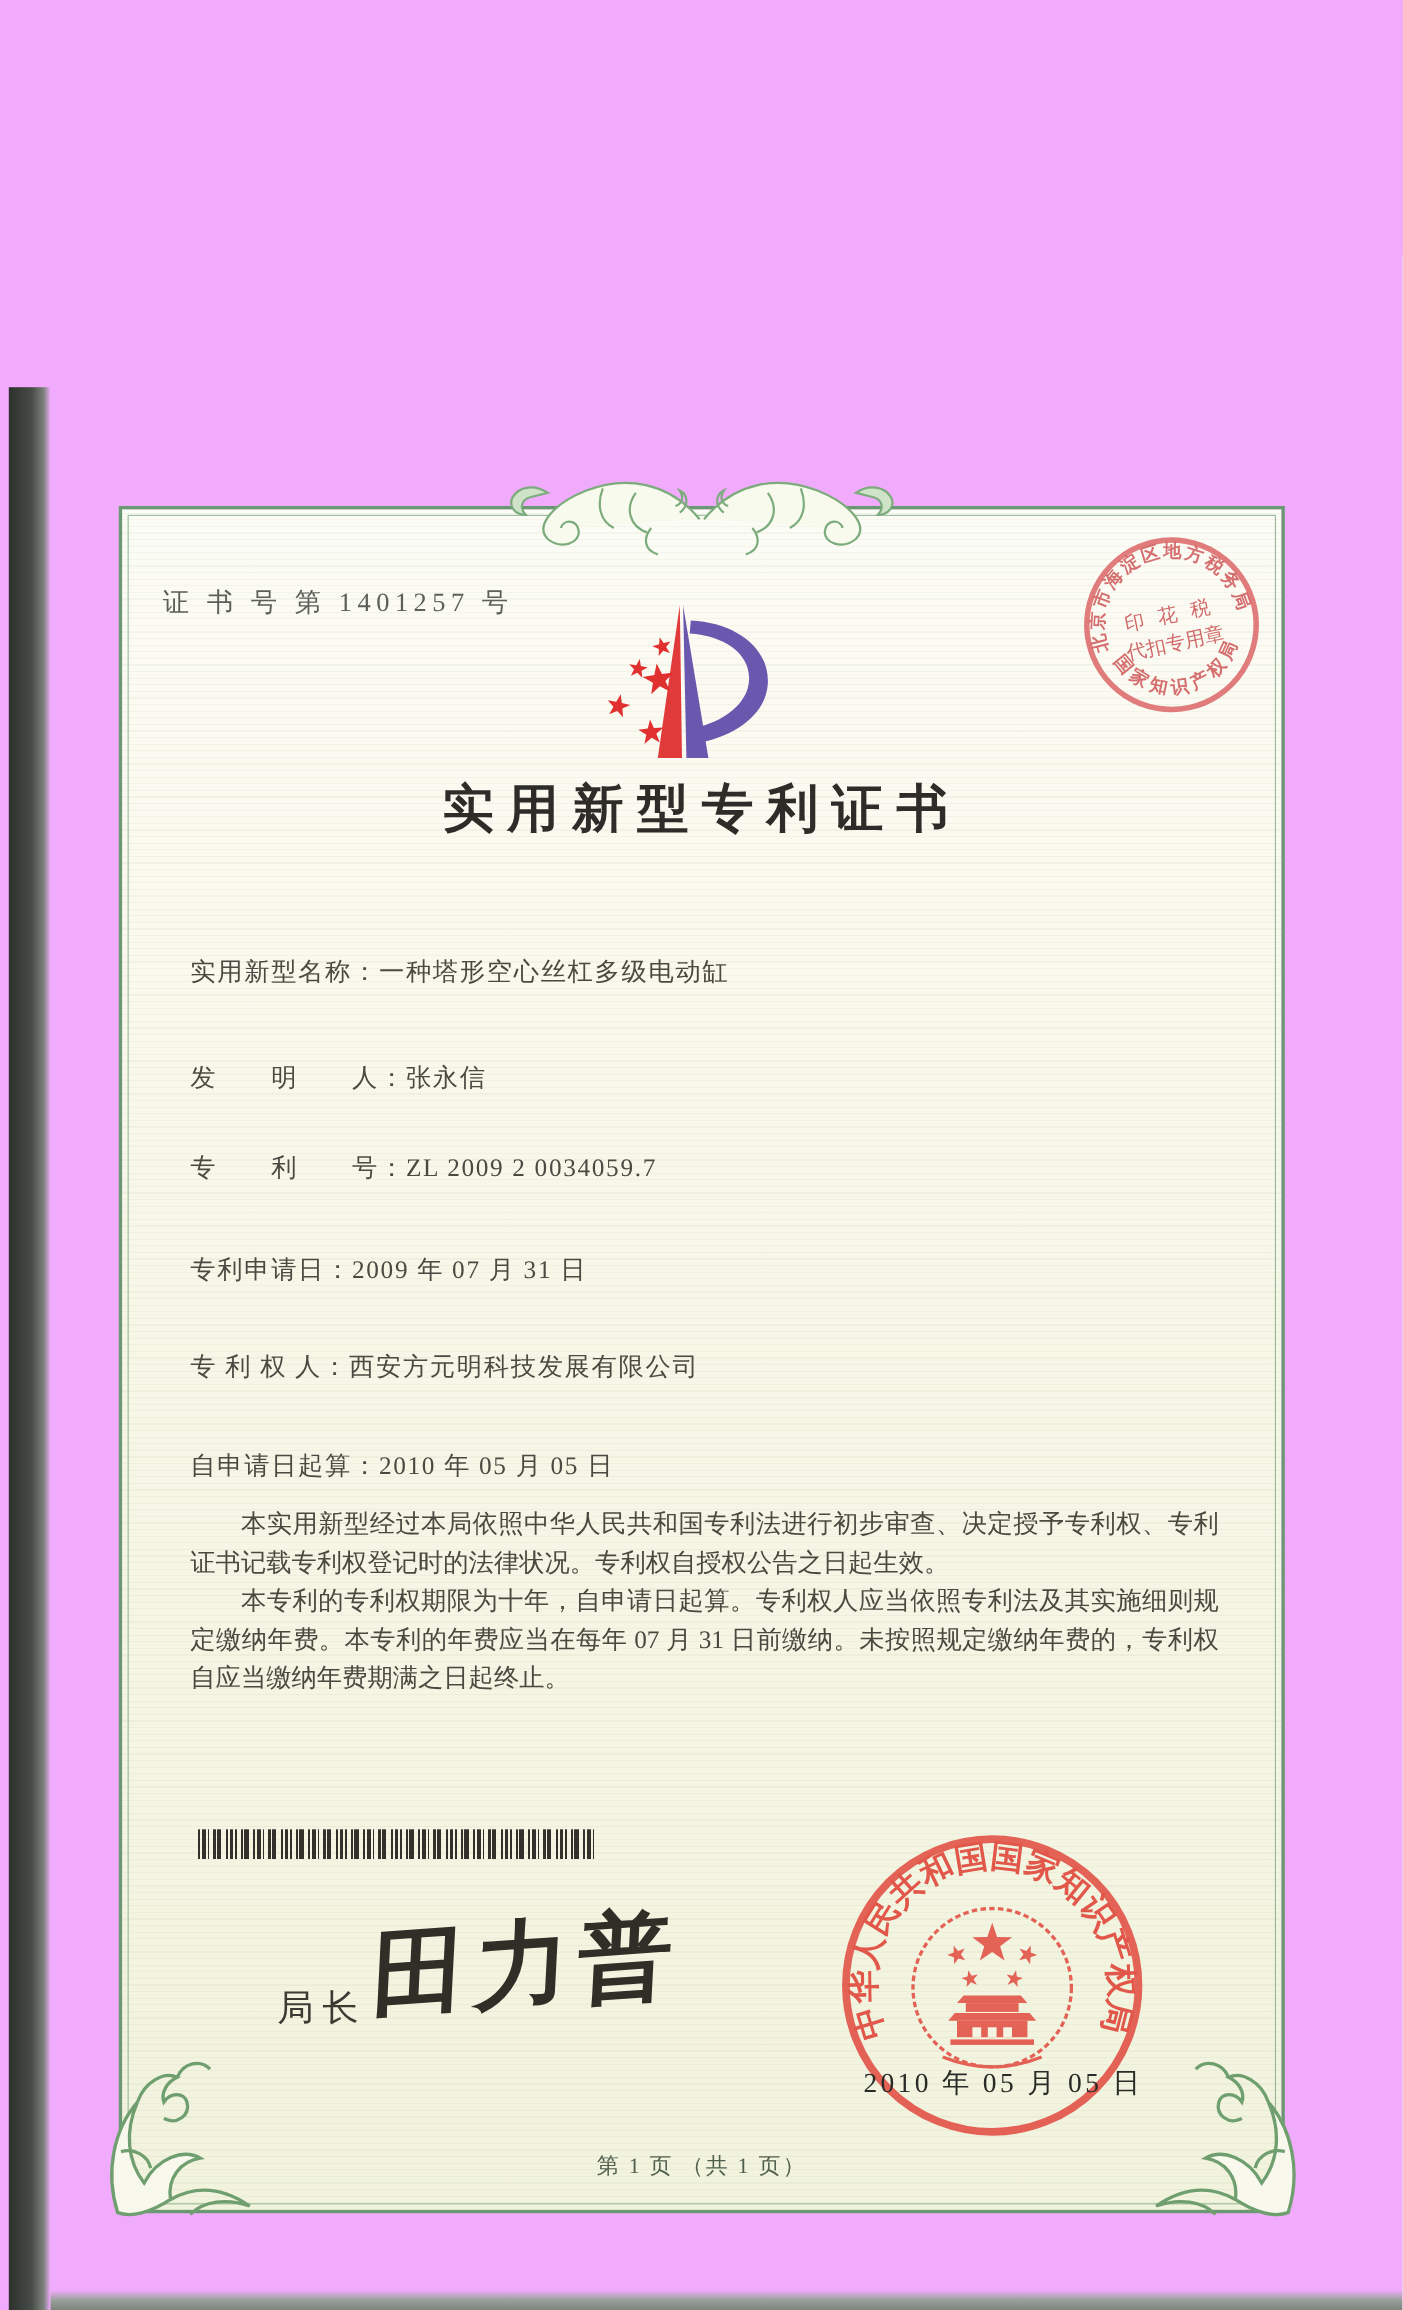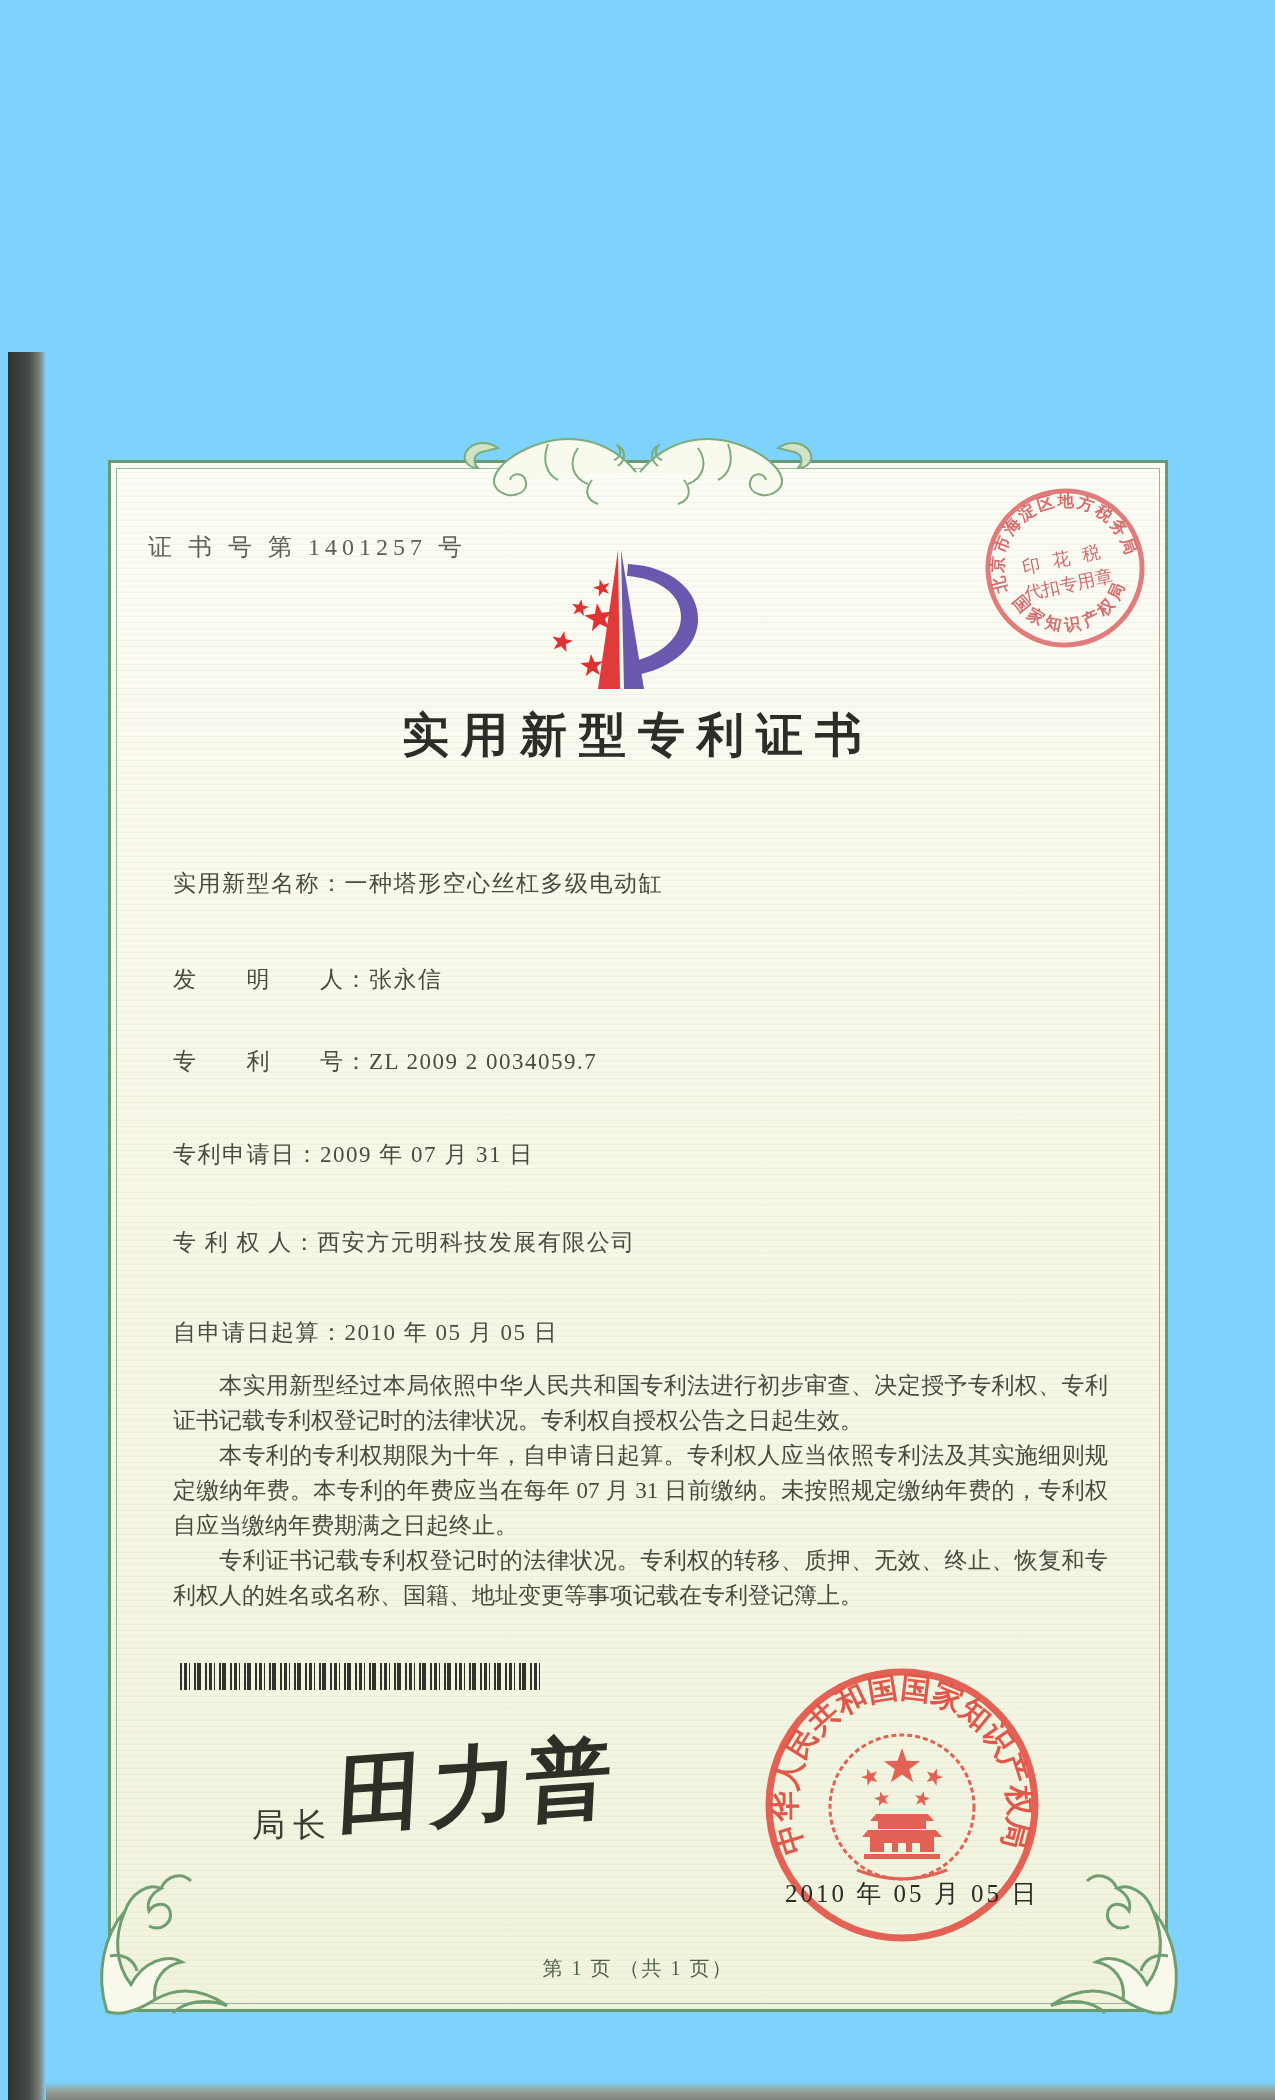--- a/index.html
+++ b/index.html
@@ -1,16 +1,16 @@
 <!DOCTYPE html>
 <html><head>
 <meta charset="utf-8">
 <style>
   html,body{margin:0;padding:0;background:#e8e8e8;}
-  #page{position:relative;width:1275px;height:2100px;background:#7dd3fc;overflow:hidden;
+  #page{position:relative;width:1275px;height:2100px;background:#f0abfc;overflow:hidden;
         font-family:"Liberation Serif","DejaVu Serif",serif;}
   .abs{position:absolute;}
 
   
   #left-edge{left:8px;top:352px;width:38px;height:1748px;
     background:linear-gradient(90deg,#2e322f 0%,#474c48 55%,#7e837e 84%,rgba(130,135,130,0) 100%);}
   #bottom-edge{left:46px;top:2082px;width:1229px;height:18px;
     background:linear-gradient(180deg,rgba(150,155,150,0) 0%,#99a099 50%,#7d837d 100%);}
 
   
@@ -151,21 +151,20 @@
   <div id="f4" class="abs field">
     <span>专 利 权 人：</span><span>西安方元明科技发展有限公司</span>
   </div>
   <div id="f5" class="abs field">
     <span>自申请日起算：</span><span>2010 年 05 月 05 日</span>
   </div>
 
   <div id="paras" class="abs">
     <p>本实用新型经过本局依照中华人民共和国专利法进行初步审查、决定授予专利权、专利证书记载专利权登记时的法律状况。专利权自授权公告之日起生效。</p>
     <p>本专利的专利权期限为十年，自申请日起算。专利权人应当依照专利法及其实施细则规定缴纳年费。本专利的年费应当在每年 07 月 31 日前缴纳。未按照规定缴纳年费的，专利权自应当缴纳年费期满之日起终止。</p>
-    <p>专利证书记载专利权登记时的法律状况。专利权的转移、质押、无效、终止、恢复和专利权人的姓名或名称、国籍、地址变更等事项记载在专利登记簿上。</p>
   </div>
 
   <div id="barcode" class="abs"></div>
 
   <div id="sig-label" class="abs">局长</div>
   <div id="sig-name" class="abs">田力普</div>
 
   <svg id="big-seal" class="abs" width="300" height="300" viewBox="0 0 300 300">
     <g opacity="0.92">
       <circle cx="150" cy="150" r="133" fill="none" stroke="#e2564a" stroke-width="7"></circle>

